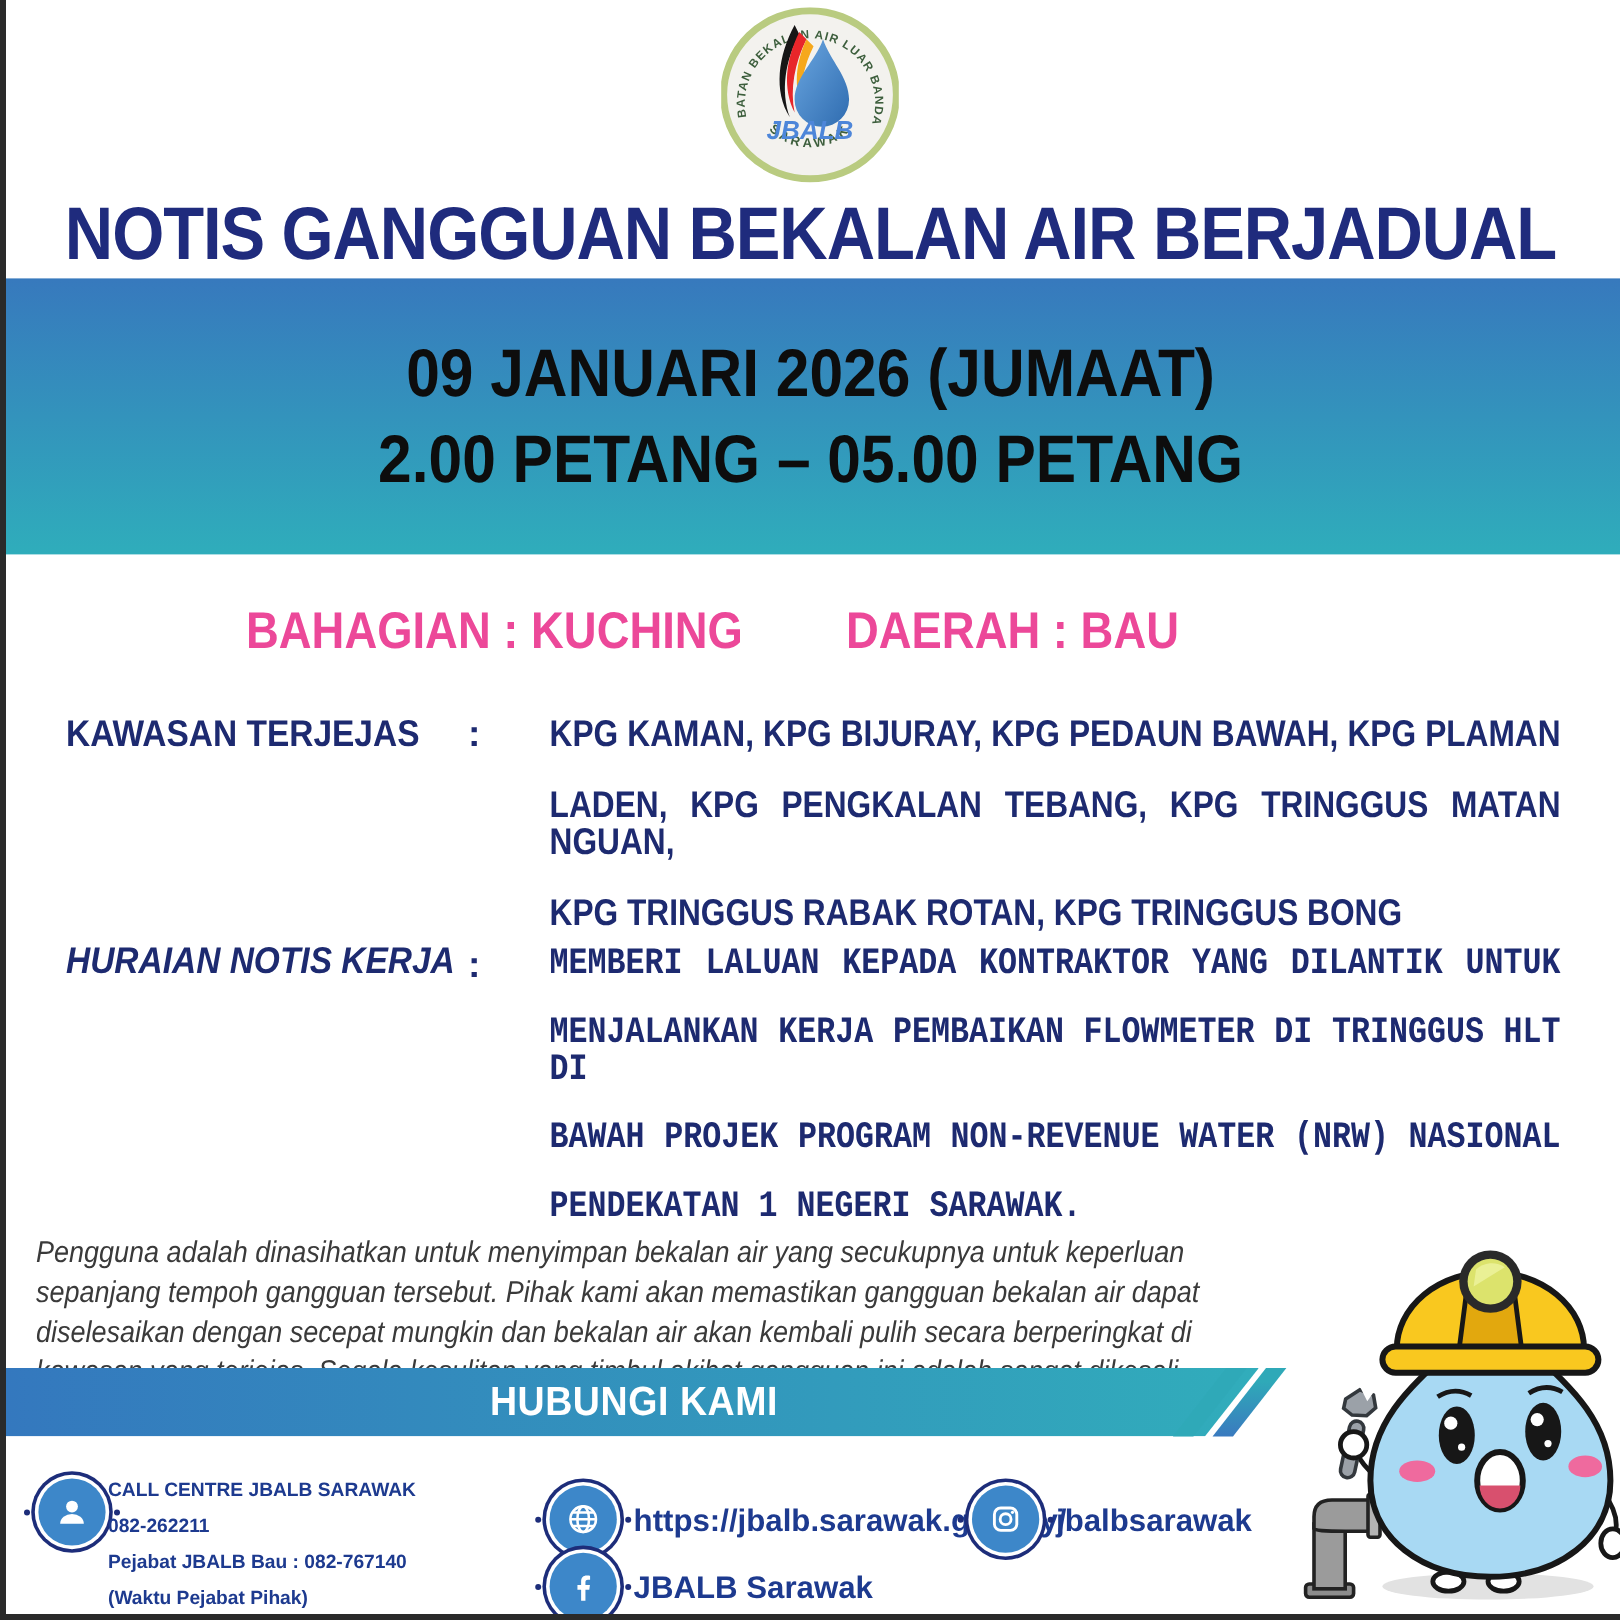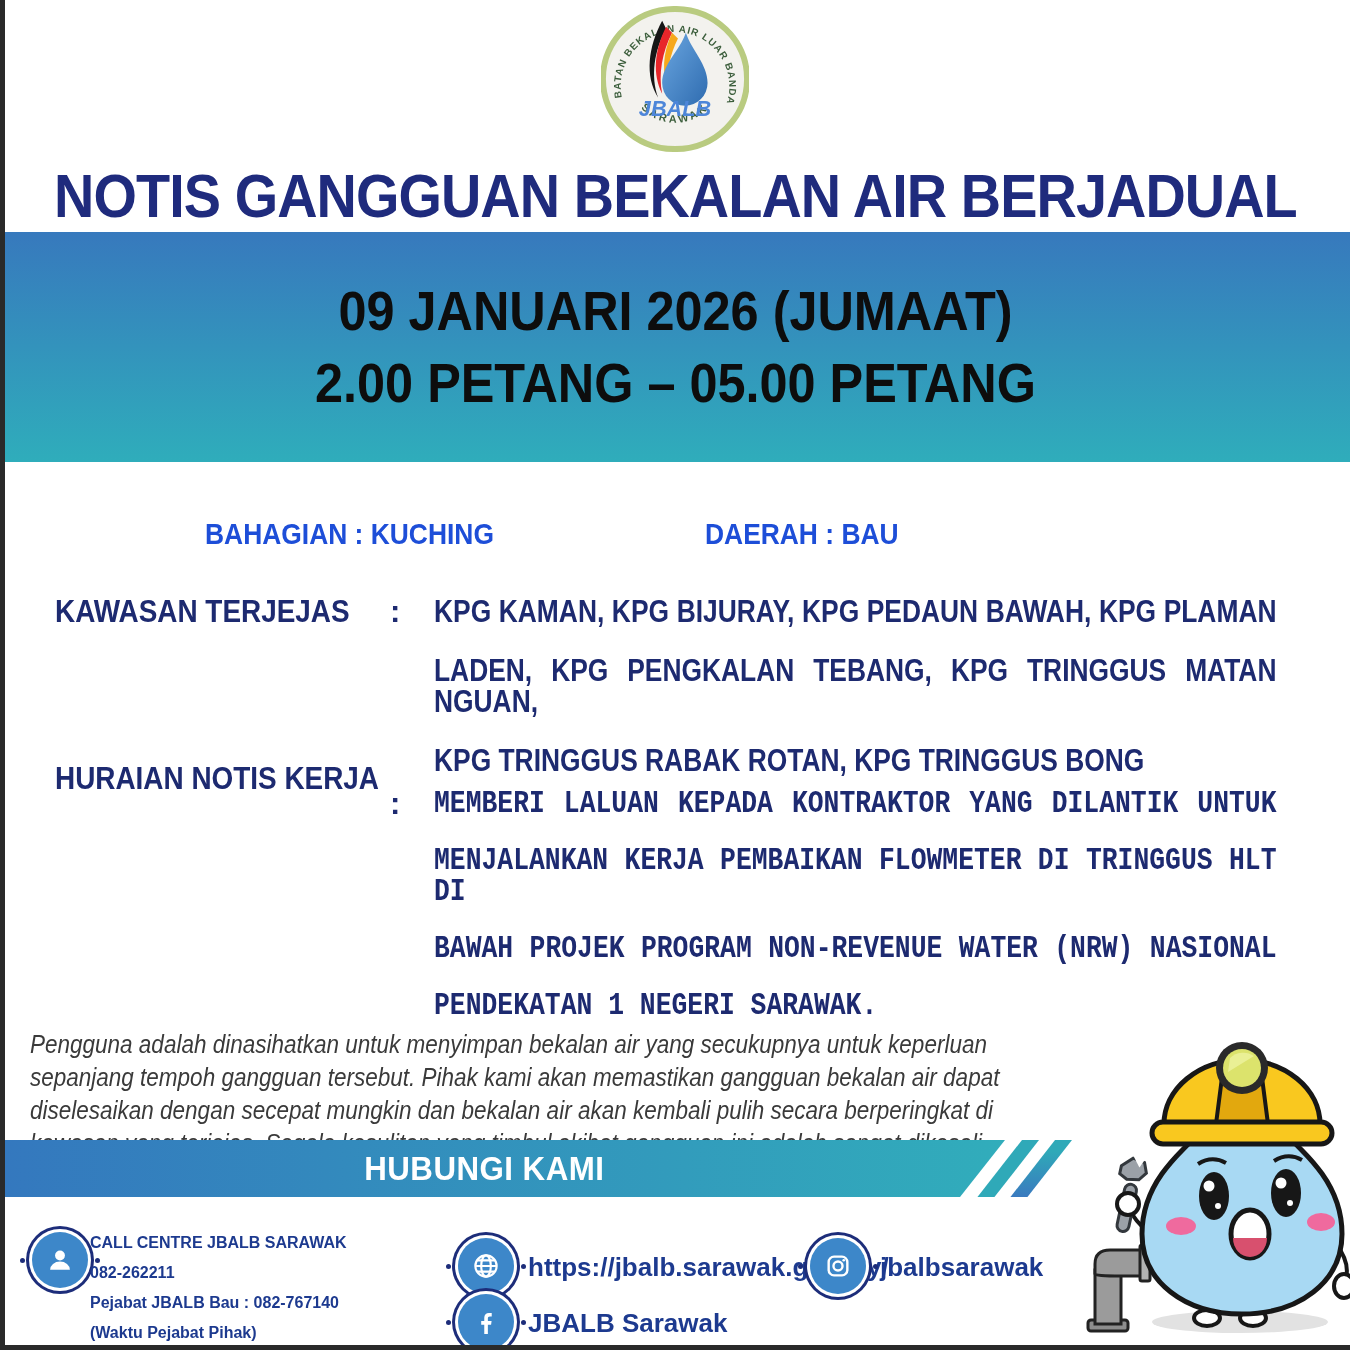--- a/index.html
+++ b/index.html
@@ -29,31 +29,31 @@
     position:absolute;left:0;top:232px;width:1350px;height:230px;
     background:linear-gradient(180deg,#3779bd 0%,#2fadbb 100%);
     display:flex;flex-direction:column;align-items:center;justify-content:center;gap:16px;
   }
   .banner .bline{
     display:inline-block;font-size:56px;font-weight:bold;color:#0d0d0d;
     transform:scaleX(0.9);transform-origin:center;white-space:nowrap;line-height:1;
   }
 
   
-  .region{position:absolute;top:517px;height:50px;font-weight:bold;color:#1d4ed8;font-size:30px;white-space:nowrap;}
+  .region{position:absolute;top:502px;height:50px;font-weight:bold;color:#ec4899;font-size:43px;white-space:nowrap;}
   .region span{display:inline-block;transform:scaleX(0.88);transform-origin:0 50%;}
   .region.bahagian{left:205px;}
   .region.daerah{left:705px;}
 
   
   .sec-label,.sec-colon{
     position:absolute;font-weight:bold;color:#1d2a70;font-size:31px;line-height:31px;white-space:nowrap;
   }
   .sec-label span{display:inline-block;transform:scaleX(0.9);transform-origin:0 50%;}
-  .sec-values{position:absolute;left:434px;width:842px;}
+  .sec-values{position:absolute;left:458px;width:842px;}
   .sec-values .vline{
     width:990px;transform:scaleX(0.851);transform-origin:left top;
     font-weight:bold;color:#1d2a70;font-size:31px;line-height:31px;
     text-align:justify;text-align-last:justify;white-space:normal;
   }
   .sec-values .vline.last{text-align-last:left;}
   .kawasan-values .vline{margin-bottom:28px;}
   .huraian-values .vline{margin-bottom:26px;}
 
   
@@ -61,21 +61,21 @@
     position:absolute;left:30px;top:1028px;width:1100px;
     transform:scaleX(0.9);transform-origin:left top;
     font-style:italic;font-size:25px;line-height:33px;color:#3a3a3a;
   }
 
   
   .contact-bar{
     position:absolute;left:5px;top:1140px;width:1000px;height:57px;
     background:linear-gradient(90deg,#3478be 0%,#31adbb 100%);
     clip-path:polygon(0 0,100% 0,calc(100% - 45px) 100%,0 100%);
-    display:flex;align-items:center;justify-content:center;
+    display:flex;align-items:center;justify-content:center;padding-left:44px;
   }
   .contact-bar span{
     display:inline-block;color:#ffffff;font-weight:bold;font-size:34px;letter-spacing:0.5px;
     padding-right:45px;transform:scaleX(0.92);transform-origin:center;
   }
   .stripe{position:absolute;top:1140px;height:57px;width:17px;transform:skewX(-38deg);transform-origin:top left;}
   .stripe.s1{left:1022px;background:#2fa9b8;}
   .stripe.s2{left:1055px;background:linear-gradient(180deg,#2fa9b8 20%,#3a7abf 100%);}
 
   
@@ -155,21 +155,21 @@
   <div class="sec-label" style="left:55px;top:596px;">
     <span>KAWASAN TERJEJAS</span>
   </div>
   <div class="sec-colon" style="left:390px;top:596px;">:</div>
   <div class="sec-values kawasan-values" style="top:596px;">
     <div class="vline">KPG KAMAN, KPG BIJURAY, KPG PEDAUN BAWAH, KPG PLAMAN</div>
     <div class="vline">LADEN, KPG PENGKALAN TEBANG, KPG TRINGGUS MATAN NGUAN,</div>
     <div class="vline last">KPG TRINGGUS RABAK ROTAN, KPG TRINGGUS BONG</div>
   </div>
 
-  <div class="sec-label" style="left:55px;top:763px;">
+  <div class="sec-label" style="left:55px;top:785px;font-style:italic;">
     <span>HURAIAN NOTIS KERJA</span>
   </div>
   <div class="sec-colon" style="left:390px;top:788px;">:</div>
   <div class="sec-values huraian-values" style="top:788px;font-family:Liberation Mono, monospace;">
     <div class="vline">MEMBERI LALUAN KEPADA KONTRAKTOR YANG DILANTIK UNTUK</div>
     <div class="vline">MENJALANKAN KERJA PEMBAIKAN FLOWMETER DI TRINGGUS HLT DI</div>
     <div class="vline">BAWAH PROJEK PROGRAM NON-REVENUE WATER (NRW) NASIONAL</div>
     <div class="vline last">PENDEKATAN 1 NEGERI SARAWAK.</div>
   </div>
 

